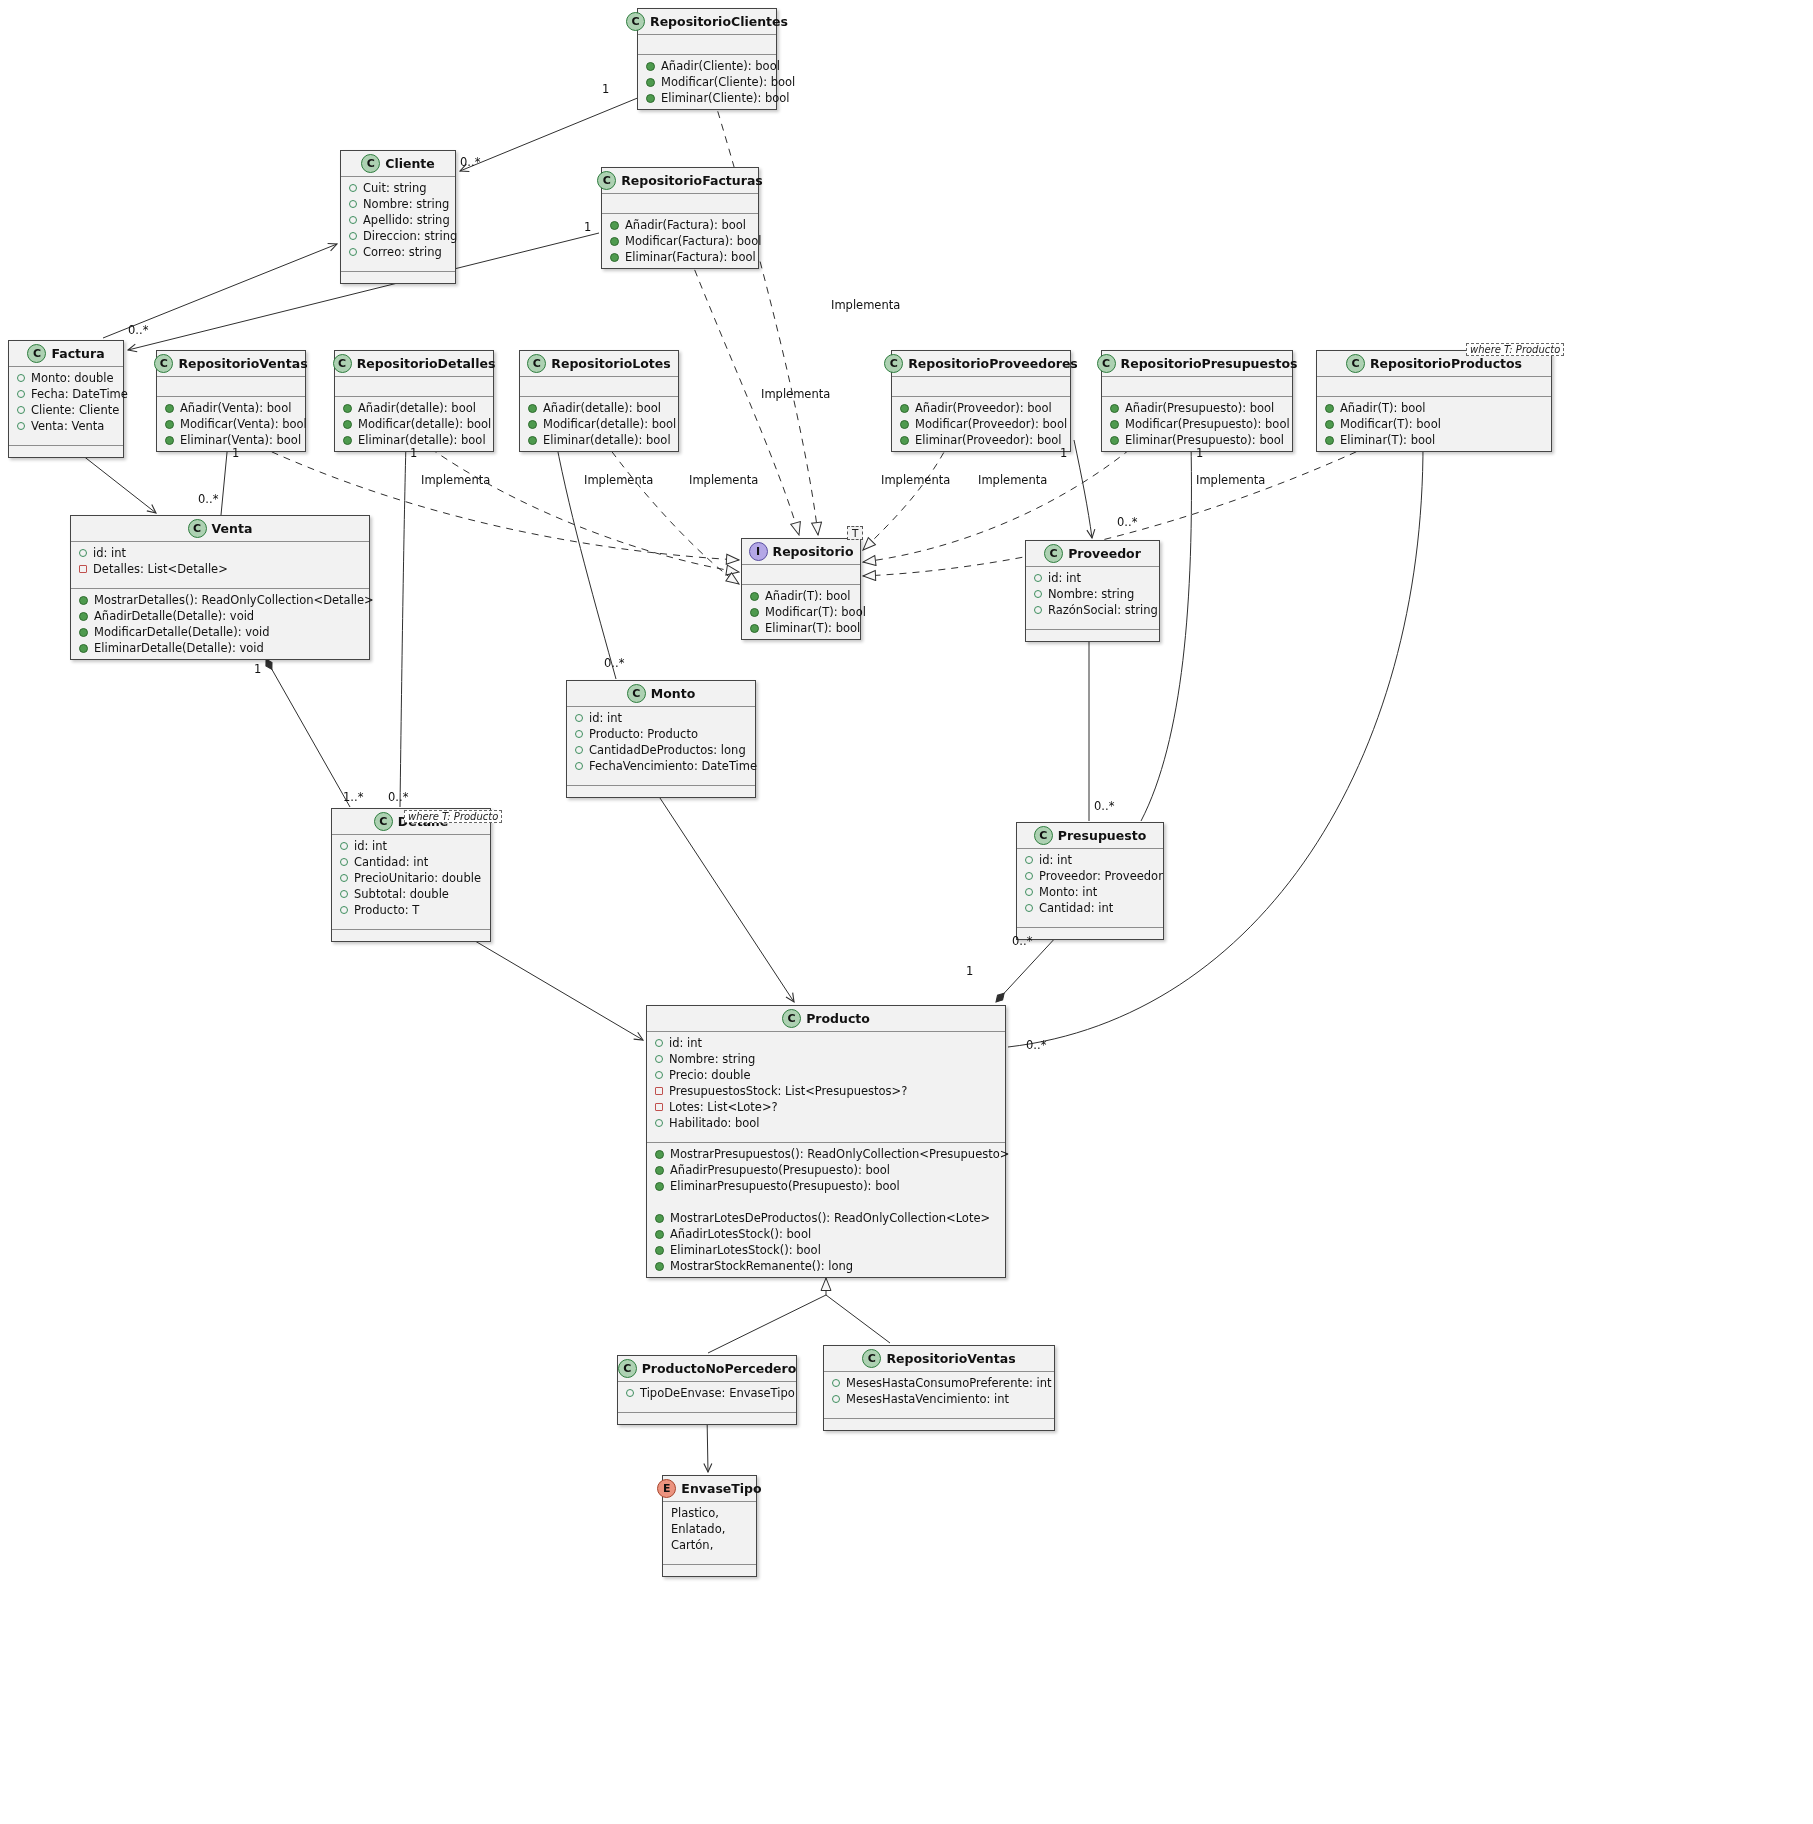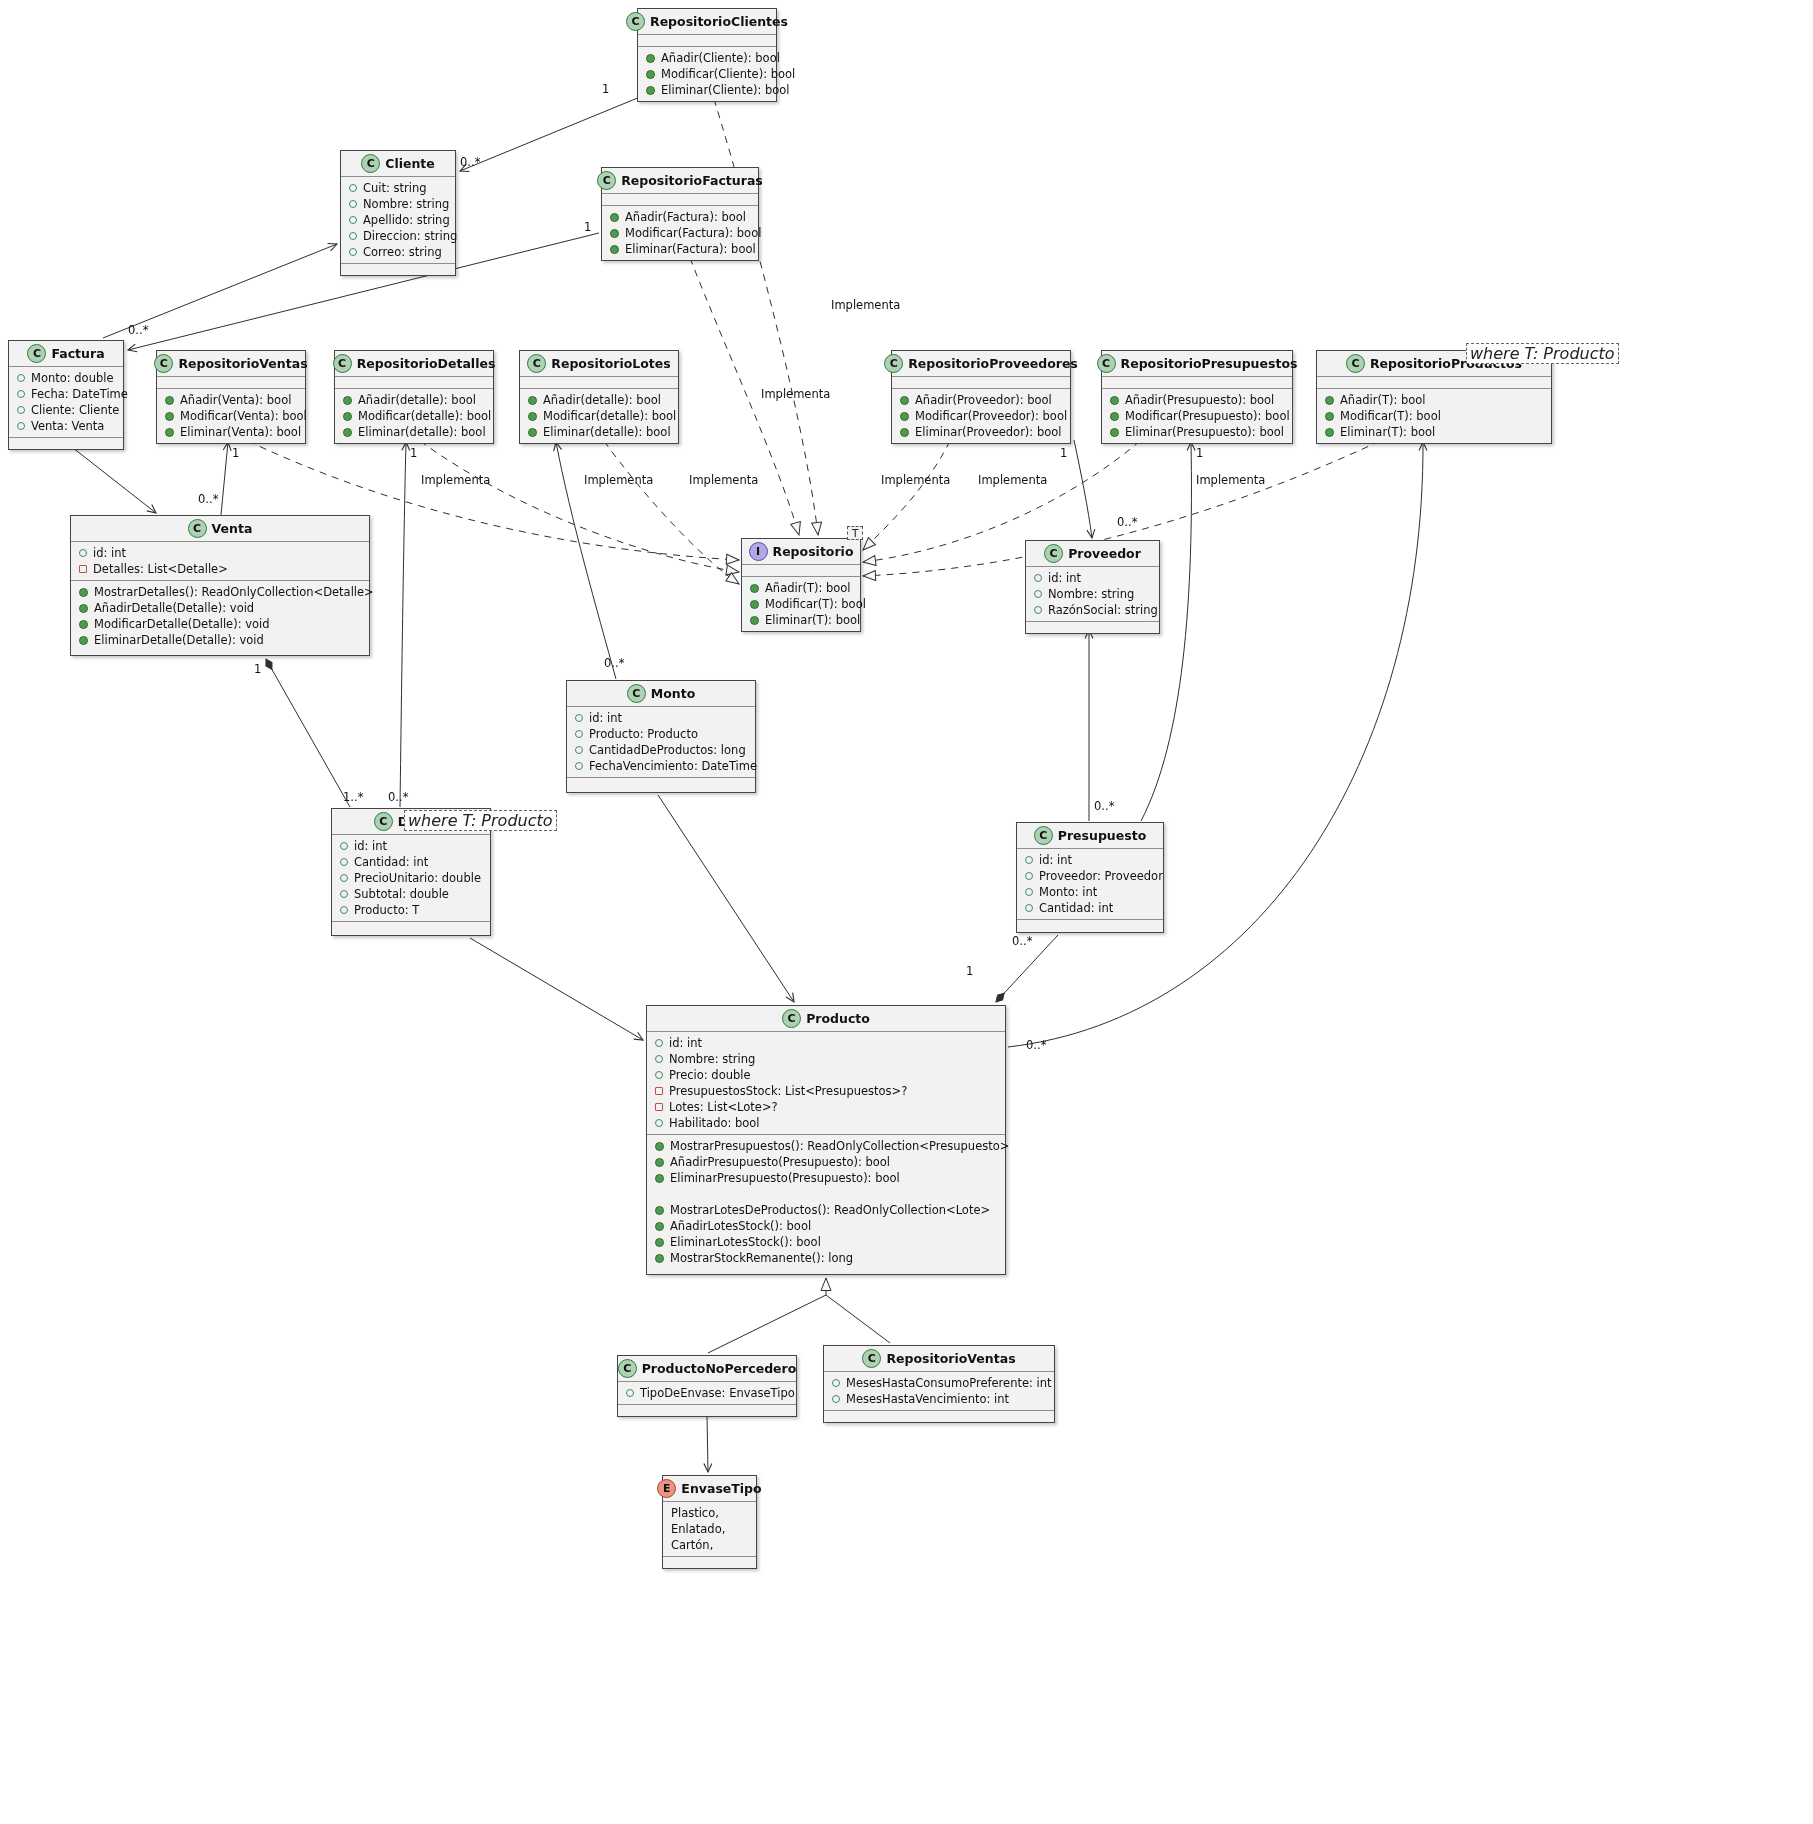--- a/index.html
+++ b/index.html
@@ -12,31 +12,31 @@
          display:flex; flex-direction:column; }
   .cls-header { display:flex; align-items:center; justify-content:center; gap:5px; padding:3px 8px; }
   .cls-title { font-weight:bold; font-size:12.5px; color:#111; white-space:nowrap; }
   .iface .cls-title { }
   .sicon { width:17px; height:17px; border-radius:50%; display:flex; align-items:center;
            justify-content:center; font-size:11px; font-weight:bold; flex:0 0 auto; color:#111; }
   .sicon.C { background:#ADD1B2; border:1px solid #2E7D3E; }
   .sicon.I { background:#B4A7E6; border:1px solid #5A4FA0; }
   .sicon.E { background:#EB937F; border:1px solid #A8462D; }
   .comp { border-top:1px solid #8e8e8e; padding:3px 0; min-height:5px; }
-  .comp.grow { flex:1; }
+  .comp.grow { flex:1;margin-top:8px; }
   .row { display:flex; align-items:center; gap:6px; padding:1px 8px; white-space:nowrap;
          font-size:11.5px; color:#111; min-height:14px; }
   .vis { flex:0 0 auto; width:8px; height:8px; border-radius:50%; box-sizing:border-box; }
   .vis.method  { background:#4E9A4E; border:1px solid #2E6B2E; width:9px; height:9px; }
   .vis.public  { border:1.5px solid #3E8E5E; background:transparent; }
   .vis.private { border:1.5px solid #C0504D; border-radius:1px; background:transparent; }
   .vis.gap  { visibility:hidden; }
 
   .note { position:absolute; z-index:5; background:#fdfdfd; border:1px dashed #666;
-          font-size:16px; font-style:italic; padding:0 3px; white-space:nowrap; color:#222; }
+          font-size:10px; font-style:italic; padding:0 3px; white-space:nowrap; color:#222; }
   .tparam { position:absolute; z-index:6; background:#f2f2f2; border:1px dashed #555;
             font-size:10.5px; padding:0 4px; color:#222; }
   .mlabel { position:absolute; z-index:3; font-size:11.5px; color:#111; white-space:nowrap; }
 </style>
 </head>
 <body>
 
 <div class="canvas" id="canvas">
   <svg class="edges" id="edges" width="1813" height="1824">
     <defs>

